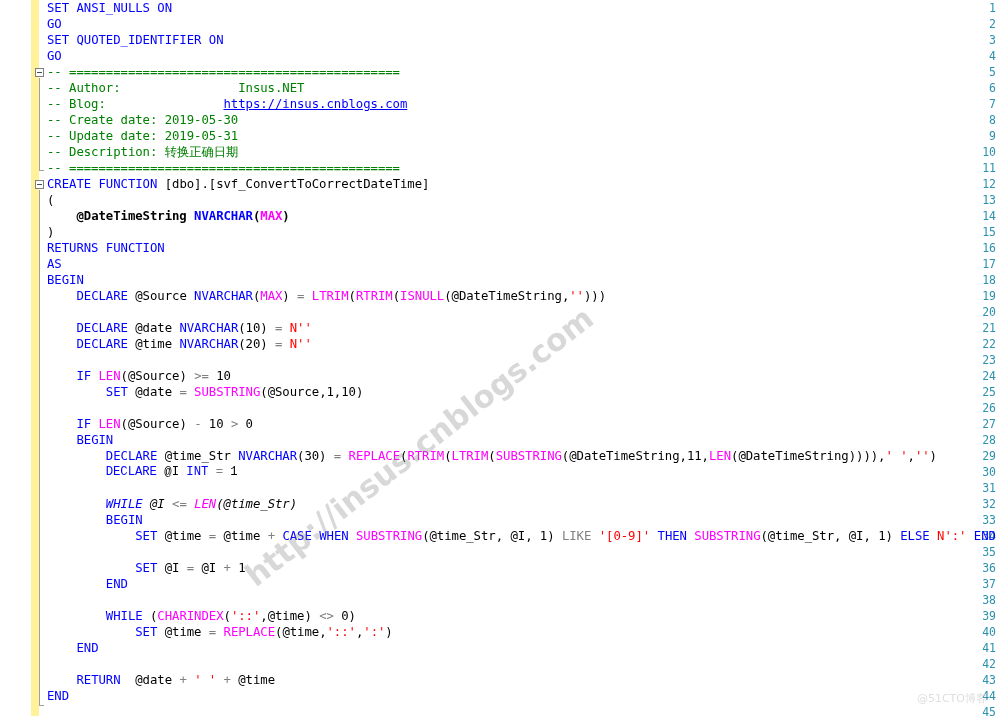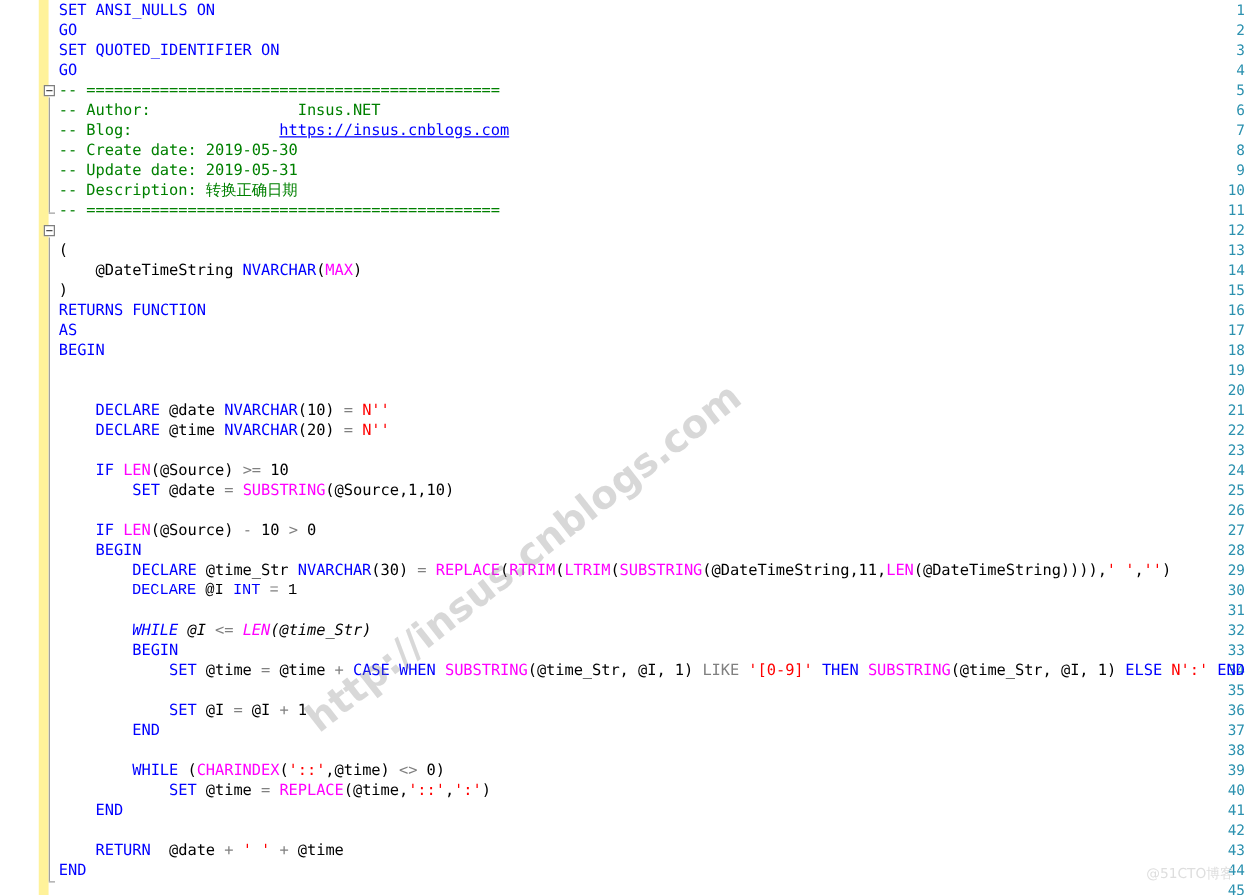--- a/index.html
+++ b/index.html
@@ -213,26 +213,28 @@
       <div class="cline" style="top: 16px;"><span class="kw">GO</span></div>
       <div class="cline" style="top: 32px;"><span class="kw">SET</span> <span class="kw">QUOTED_IDENTIFIER</span> <span class="kw">ON</span></div>
       <div class="cline" style="top: 48px;"><span class="kw">GO</span></div>
       <div class="cline" style="top: 64px;"><span class="cmt">-- =============================================</span></div>
       <div class="cline" style="top: 80px;"><span class="cmt">-- Author:                Insus.NET</span></div>
       <div class="cline" style="top: 96px;"><span class="cmt">-- Blog:                </span><span class="lnk">https://insus.cnblogs.com</span></div>
       <div class="cline" style="top: 112px;"><span class="cmt">-- Create date: 2019-05-30</span></div>
       <div class="cline" style="top: 128px;"><span class="cmt">-- Update date: 2019-05-31</span></div>
       <div class="cline" style="top: 144px;"><span class="cmt">-- Description: 转换正确日期</span></div>
       <div class="cline" style="top: 160px;"><span class="cmt">-- =============================================</span></div>
+      <div class="cline" style="top: 176px;"><span class="kw">CREATE</span> <span class="kw">FUNCTION</span> [<span class="pln">dbo</span>].[<span class="pln">svf_ConvertToCorrectDateTime</span>]</div>
       <div class="cline" style="top: 192px;">(</div>
-      <div class="cline" style="top: 208px;">    <span class="pln">@DateTimeString</span> <span class="kw">NVARCHAR</span>(<span class="fn">MAX</span>)</div>
+      <div class="cline" style="top: 208px; font-weight: bold;">    <span class="pln">@DateTimeString</span> <span class="kw">NVARCHAR</span>(<span class="fn">MAX</span>)</div>
       <div class="cline" style="top: 224px;">)</div>
       <div class="cline" style="top: 240px;"><span class="kw">RETURNS</span> <span class="kw">FUNCTION</span></div>
       <div class="cline" style="top: 256px;"><span class="kw">AS</span></div>
       <div class="cline" style="top: 272px;"><span class="kw">BEGIN</span></div>
+      <div class="cline" style="top: 288px;">    <span class="kw">DECLARE</span> <span class="pln">@Source</span> <span class="kw">NVARCHAR</span>(<span class="fn">MAX</span>) <span class="op">=</span> <span class="fn">LTRIM</span>(<span class="fn">RTRIM</span>(<span class="fn">ISNULL</span>(<span class="pln">@DateTimeString</span>,<span class="str">''</span>)))</div>
       <div class="cline" style="top: 304px;"></div>
       <div class="cline" style="top: 320px;">    <span class="kw">DECLARE</span> <span class="pln">@date</span> <span class="kw">NVARCHAR</span>(10) <span class="op">=</span> <span class="str">N''</span></div>
       <div class="cline" style="top: 336px;">    <span class="kw">DECLARE</span> <span class="pln">@time</span> <span class="kw">NVARCHAR</span>(20) <span class="op">=</span> <span class="str">N''</span></div>
       <div class="cline" style="top: 352px;"></div>
       <div class="cline" style="top: 368px;">    <span class="kw">IF</span> <span class="fn">LEN</span>(<span class="pln">@Source</span>) <span class="op">&gt;=</span> 10</div>
       <div class="cline" style="top: 384px;">        <span class="kw">SET</span> <span class="pln">@date</span> <span class="op">=</span> <span class="fn">SUBSTRING</span>(<span class="pln">@Source</span>,1,10)</div>
       <div class="cline" style="top: 400px;"></div>
       <div class="cline" style="top: 416px;">    <span class="kw">IF</span> <span class="fn">LEN</span>(<span class="pln">@Source</span>) <span class="op">-</span> 10 <span class="op">&gt;</span> 0</div>
       <div class="cline" style="top: 432px;">    <span class="kw">BEGIN</span></div>
       <div class="cline" style="top: 448px;">        <span class="kw">DECLARE</span> <span class="pln">@time_Str</span> <span class="kw">NVARCHAR</span>(30) <span class="op">=</span> <span class="fn">REPLACE</span>(<span class="fn">RTRIM</span>(<span class="fn">LTRIM</span>(<span class="fn">SUBSTRING</span>(<span class="pln">@DateTimeString</span>,11,<span class="fn">LEN</span>(<span class="pln">@DateTimeString</span>)))),<span class="str">' '</span>,<span class="str">''</span>)</div>

